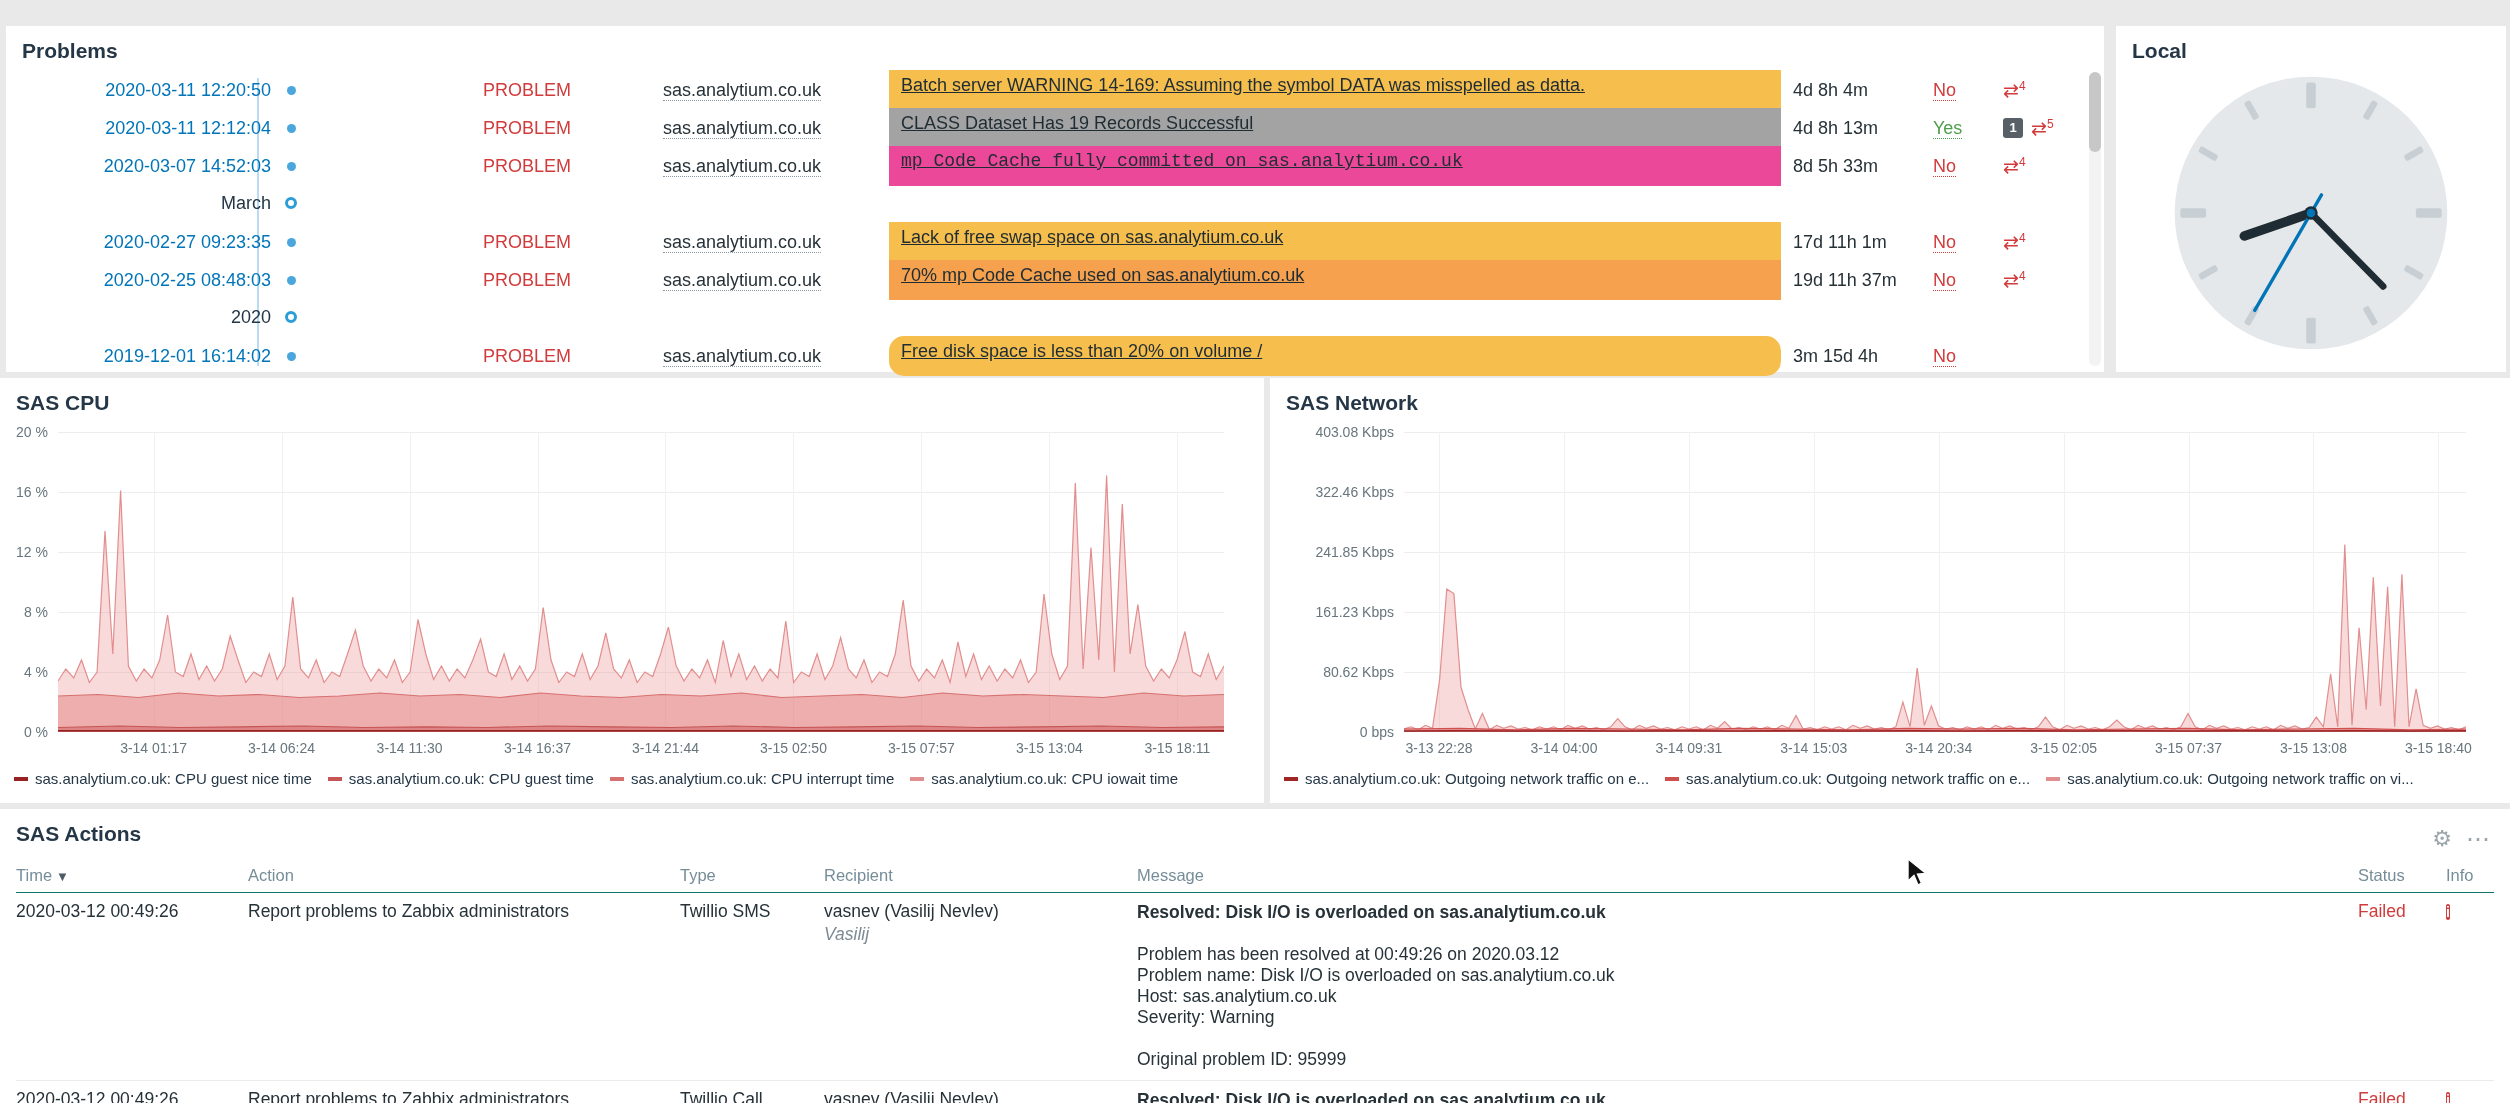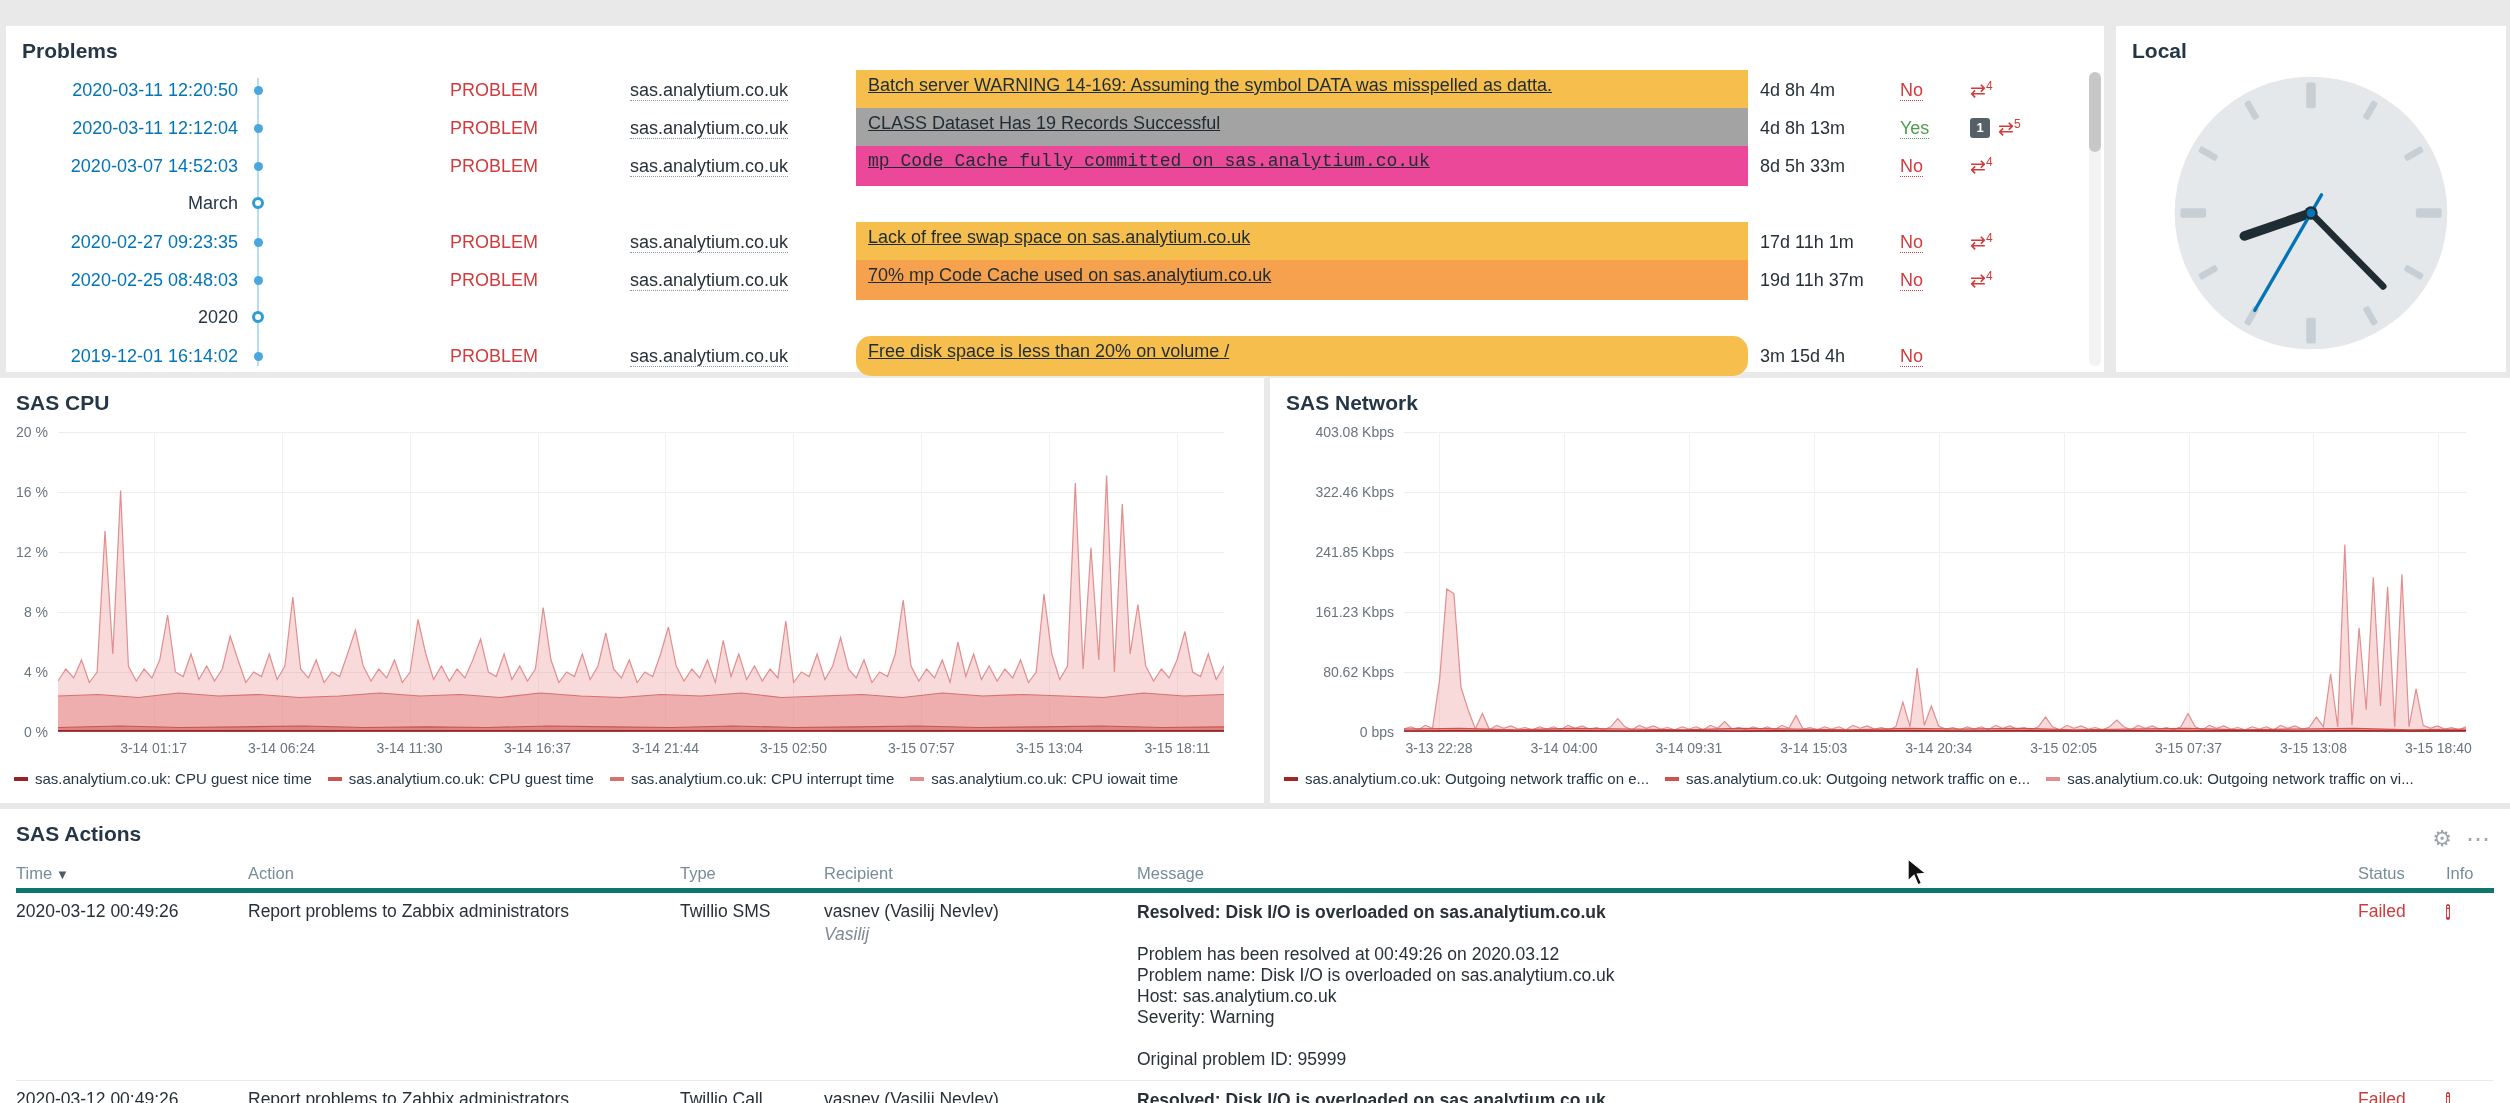--- a/index.html
+++ b/index.html
@@ -8,21 +8,21 @@
     background: #e9e9e9; font-family: "Liberation Sans", sans-serif; color: #263238;
   }
   .panel { position: absolute; background: #fff; }
   .panel-title { font-size: 21px; font-weight: bold; color: #253746; padding: 13px 16px 5px; }
 
   
   #panel-problems { left: 6px; top: 26px; width: 2098px; height: 346px; }
   .prob-rows { position: relative; margin-top: 2px; }
   .timeline-line { position: absolute; left: 251px; top: 8px; bottom: 8px; width: 2px; background: #b9dcf2; }
   .prow { position: relative; display: grid; grid-template-columns: 240px 24px 360px 220px 900px 150px 70px auto;
-          align-items: center; height: 38px; font-size: 18px; }
+          align-items: center; height: 38px; font-size: 18px; padding-left: 33px; }
   .pr-time { text-align: right; padding-right: 8px; color: #0275b8; cursor: pointer; white-space: nowrap; }
   .pr-dlabel { text-align: right; padding-right: 8px; color: #253746; }
   .pr-dot { width: 9px; height: 9px; border-radius: 50%; background: #4aa6dc; margin: 0 auto; position: relative; }
   .pr-circle { width: 12px; height: 12px; border: 3px solid #2d9dd8; border-radius: 50%; background: #fff; margin: 0 auto; position: relative; }
   .pr-status { padding-left: 180px; white-space: nowrap; }
   .pr-host span { border-bottom: 1px dotted #8a9aa5; cursor: pointer; }
   .pname { height: 40px; line-height: 30px; padding: 0 12px; margin: 0 2px 0 6px; white-space: nowrap; overflow: hidden; }
   .pname span { text-decoration: underline; color: #1f2c33; cursor: pointer; }
   .pr-dur { padding-left: 10px; white-space: nowrap; }
   .pr-ack span { border-bottom: 1px dotted currentColor; cursor: pointer; }
@@ -57,21 +57,21 @@
   .legitem { display: flex; align-items: center; margin-right: 16px; font-size: 15px; color: #253746; white-space: nowrap; }
   .legmark { width: 14px; height: 4px; margin-right: 7px; flex: none; }
 
   
   #panel-actions { left: 0; top: 809px; width: 2510px; height: 300px; }
   .widget-ctl { position: absolute; top: 16px; right: 18px; display: flex; align-items: center; color: #9aa5ab; }
   .gear { font-size: 22px; cursor: pointer; }
   .dots { font-size: 24px; margin-left: 14px; letter-spacing: 2px; cursor: pointer; }
   .atable { margin: 8px 16px 0; }
   .ahead, .arow { display: grid; grid-template-columns: 232px 432px 144px 313px 1221px 88px auto; }
-  .ahead { font-size: 16.5px; color: #768d99; height: 34px; align-items: center; border-bottom: 5px solid #0f766e; }
+  .ahead { font-size: 16.5px; color: #768d99; height: 34px; align-items: center; border-bottom: 1px solid #0f766e; }
   .sarr { color: #4d5c66; font-size: 13px; margin-left: 4px; }
   .arow { font-size: 17.5px; padding: 8px 0 10px; border-bottom: 1px solid #ebebeb; align-items: start; }
   .msg-title { font-weight: bold; line-height: 22px; margin-bottom: 21px; }
   .msg-line { line-height: 21px; min-height: 21px; }
   .rec-sub { font-style: italic; color: #7c8a93; margin-top: 2px; }
   .status-failed { color: #d23b3b; }
   .info-ico { width: 20px; height: 20px; background: #d23b3b; color: #fff; border-radius: 3px; font-size: 14px;
               font-weight: bold; text-align: center; line-height: 20px; cursor: pointer; }
 
   #cursor { position: absolute; left: 1905px; top: 857px; z-index: 50; pointer-events: none; }

